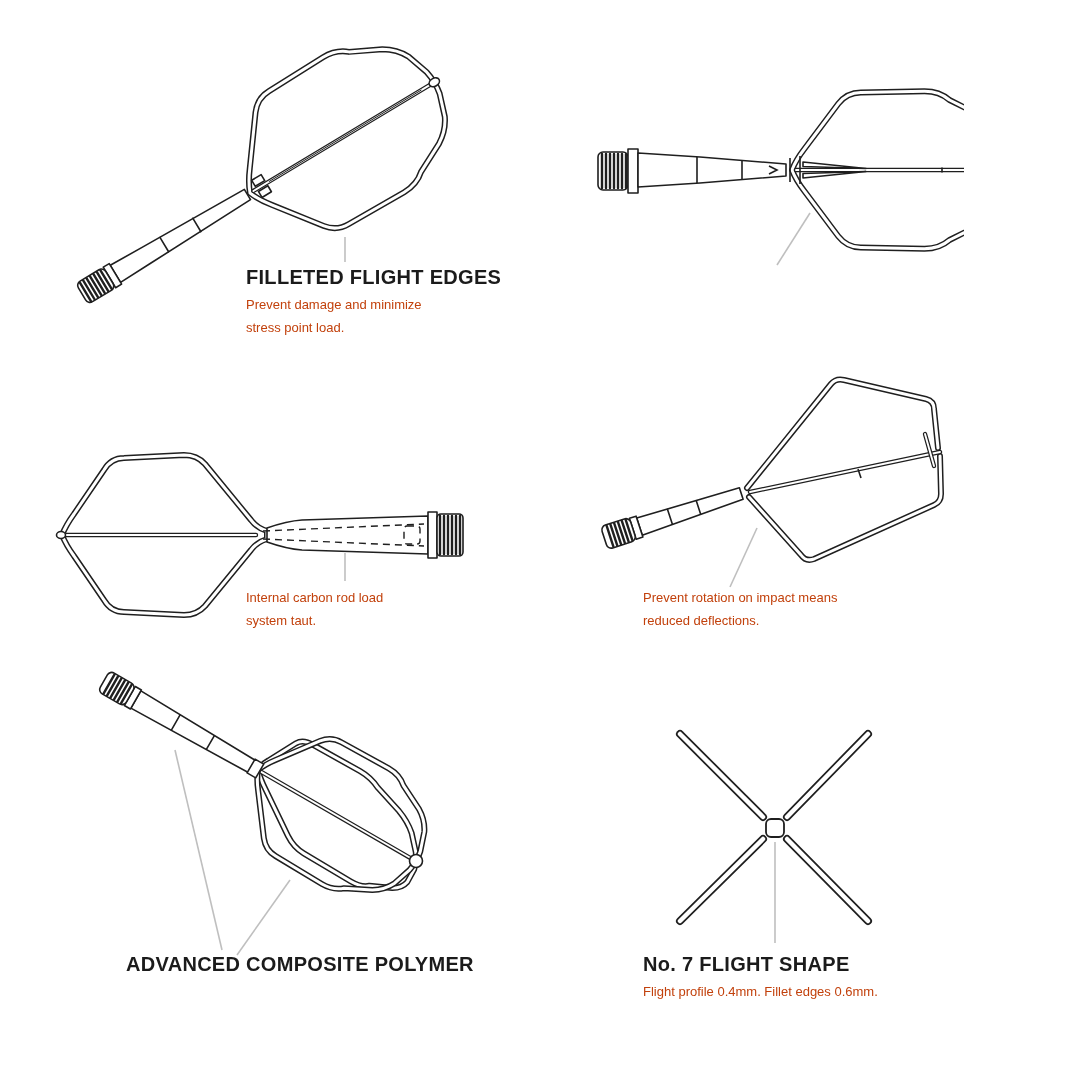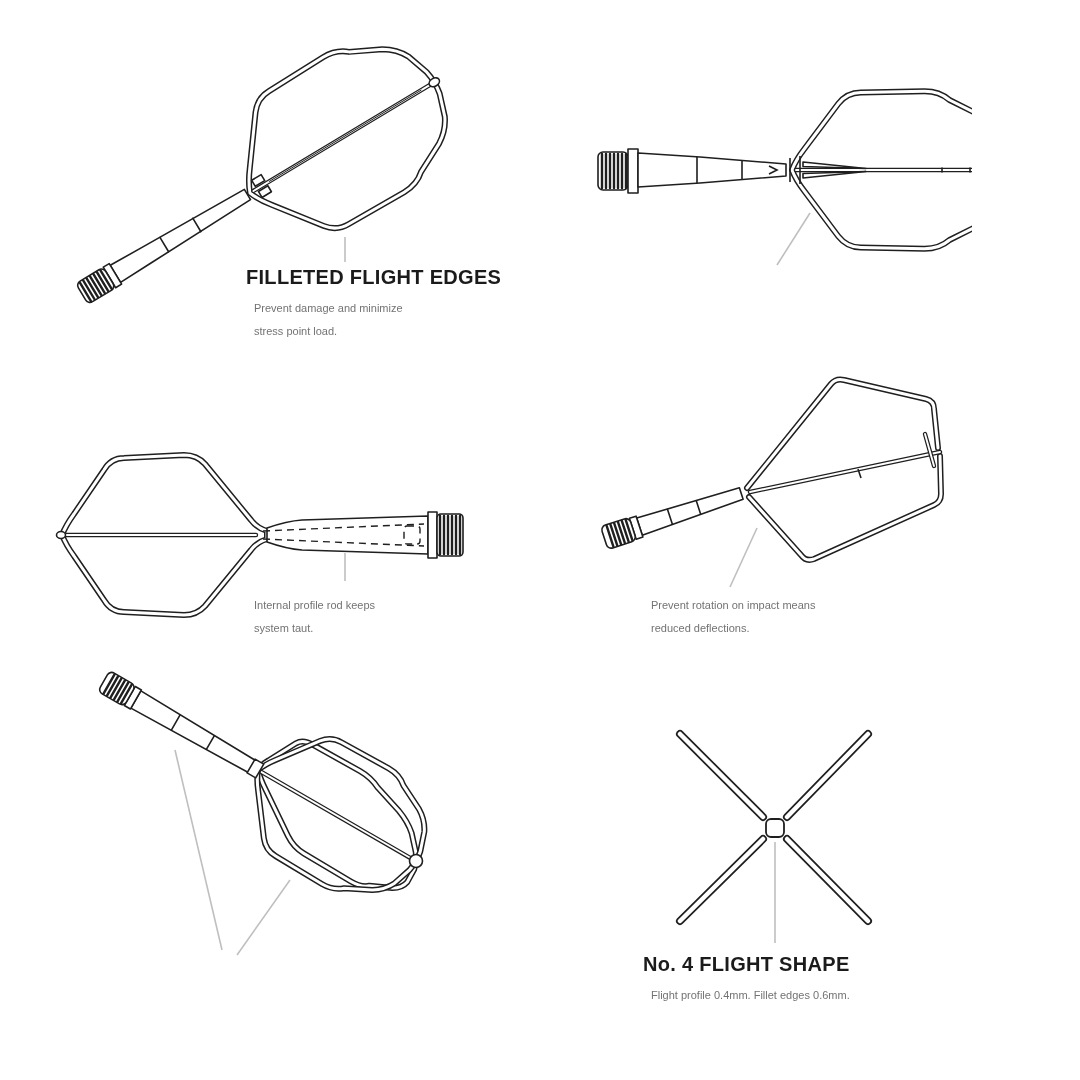--- a/index.html
+++ b/index.html
@@ -1,34 +1,34 @@
 <!DOCTYPE html>
 <html><head>
 <meta charset="utf-8">
 <style>
   html,body{margin:0;padding:0;background:#ffffff;}
   body{font-family:"Liberation Sans", sans-serif;}
-  .canvas{position:relative;width:964px;height:1080px;background:#ffffff;overflow:hidden;padding-left:8px;}
+  .canvas{position:relative;width:964px;height:1080px;background:#ffffff;overflow:hidden;}
   .illus{position:absolute;}
   .i1{left:55px;top:15px;}
   .i2{left:590px;top:70px;}
   .i3{left:40px;top:420px;}
   .i4{left:595px;top:375px;}
   .i5{left:75px;top:665px;}
   .i6{left:640px;top:680px;}
   .caption{position:absolute;}
   .c1{left:246px;top:266px;width:300px;}
   .c2{left:643px;top:268px;width:380px;}
   .c3{left:246px;top:586px;width:300px;}
   .c4{left:643px;top:586px;width:340px;}
   .c5{left:126px;top:953px;width:430px;}
   .c6{left:643px;top:953px;width:410px;}
   .caption h3{margin:0 0 4px 0;font-size:20px;line-height:23px;font-weight:700;
               letter-spacing:0.3px;color:#1b1b1b;}
-  .caption p{margin:8px;font-size:11px;line-height:23px;color:#737373;white-space:pre-line;}
+  .caption p{margin:0;font-size:13px;line-height:23px;color:#c2410c;white-space:pre-line;}
   
   .to{fill:none;stroke:#1f1f1f;stroke-width:6;stroke-linejoin:round;stroke-linecap:round;vector-effect:non-scaling-stroke;}
   .ti{fill:none;stroke:#ffffff;stroke-width:3;stroke-linejoin:round;stroke-linecap:round;vector-effect:non-scaling-stroke;}
   .to2{fill:none;stroke:#1f1f1f;stroke-width:4.4;stroke-linejoin:round;stroke-linecap:round;vector-effect:non-scaling-stroke;}
   .ti2{fill:none;stroke:#ffffff;stroke-width:1.9;stroke-linejoin:round;stroke-linecap:round;vector-effect:non-scaling-stroke;}
   .ln{fill:none;stroke:#1f1f1f;stroke-width:1.6;vector-effect:non-scaling-stroke;}
   .lnw{fill:#ffffff;stroke:#1f1f1f;stroke-width:1.6;stroke-linejoin:round;vector-effect:non-scaling-stroke;}
   .cl{fill:none;stroke:#1f1f1f;stroke-width:1;vector-effect:non-scaling-stroke;}
   .dash{fill:none;stroke:#1f1f1f;stroke-width:1.4;stroke-dasharray:7 5;vector-effect:non-scaling-stroke;}
   .thread{fill:none;stroke:#1f1f1f;stroke-width:2.4;stroke-linecap:round;vector-effect:non-scaling-stroke;}
@@ -174,27 +174,28 @@
   </svg>
 
   <div class="caption c1">
     <h3>FILLETED FLIGHT EDGES</h3>
     <p>Prevent damage and minimize
 stress point load.</p>
   </div>
   <div class="caption c2">
   </div>
   <div class="caption c3">
-    <p>Internal profile rod keeps
+    <p>Internal carbon rod load
 system taut.</p>
   </div>
   <div class="caption c4">
     <p>Prevent rotation on impact means
 reduced deflections.</p>
   </div>
   <div class="caption c5">
+    <h3>ADVANCED COMPOSITE POLYMER</h3>
   </div>
   <div class="caption c6">
-    <h3>No. 4 FLIGHT SHAPE</h3>
+    <h3>No. 7 FLIGHT SHAPE</h3>
     <p>Flight profile 0.4mm. Fillet edges 0.6mm.</p>
   </div>
 
 </div>
 
 </body></html>

